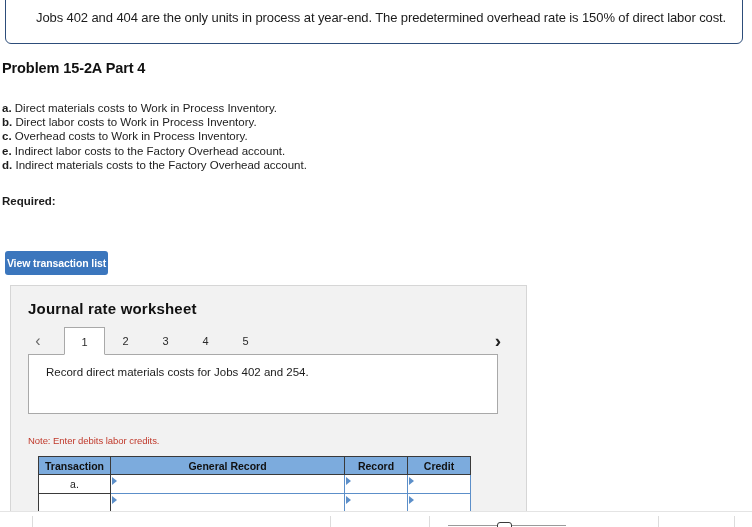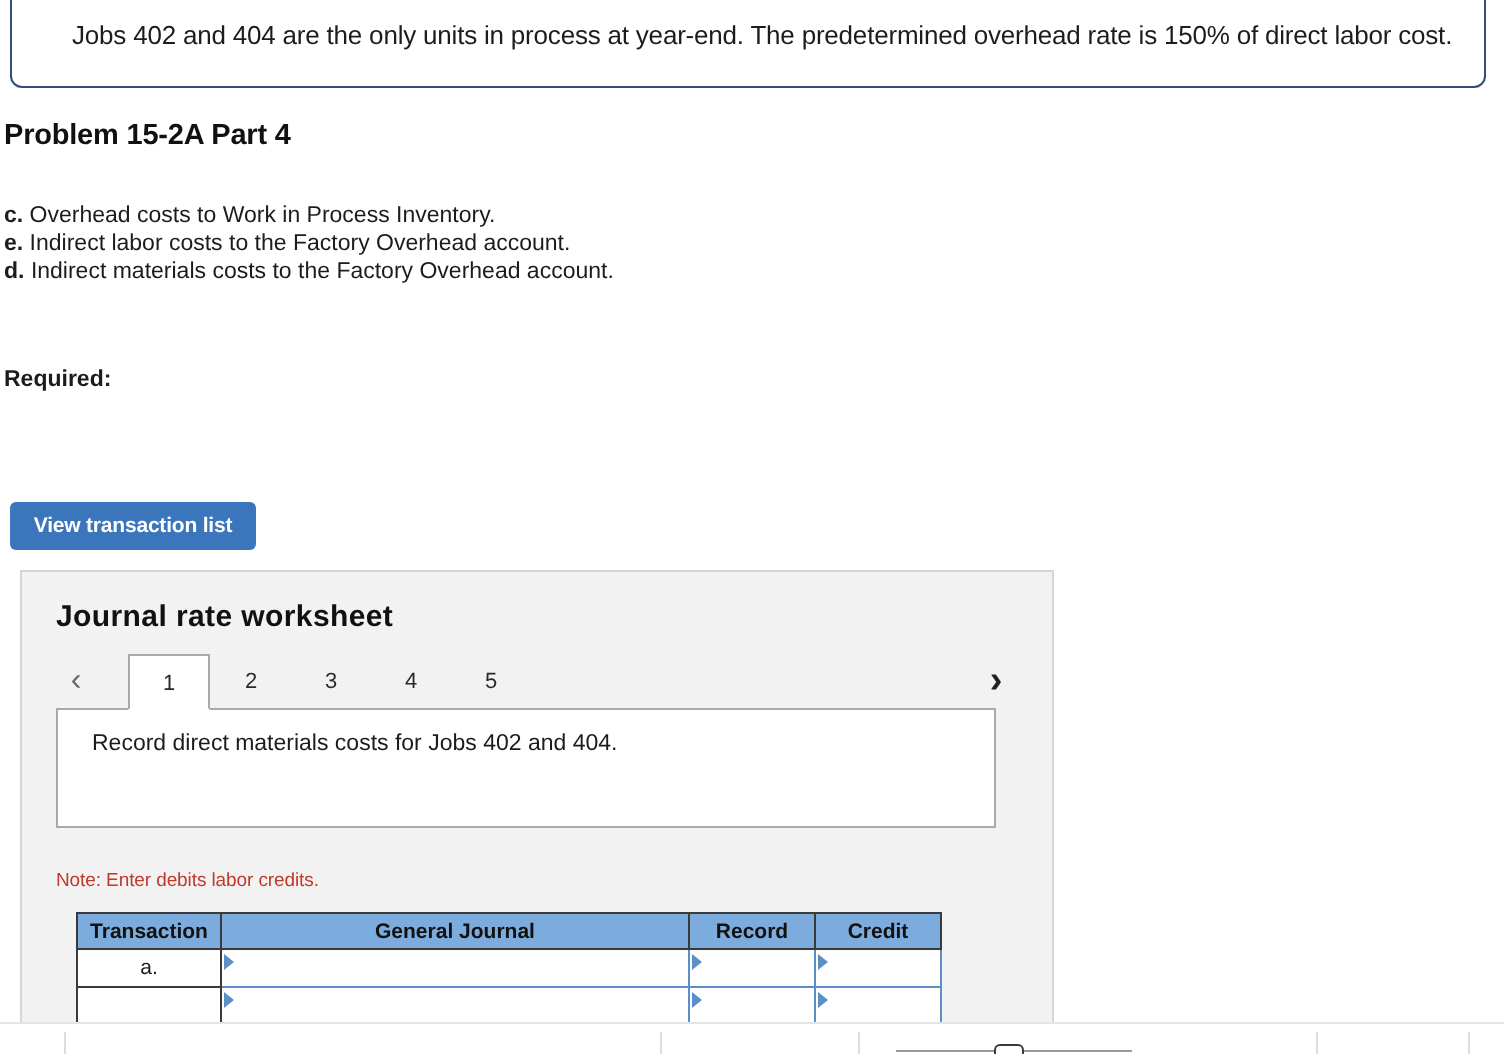--- a/index.html
+++ b/index.html
@@ -63,34 +63,34 @@
     line-height: 14.2px;
     color: #1c1c1c;
   }
   .cost-list .row { white-space: nowrap; }
   .cost-list .lbl { font-weight: bold; }
 
   
   .required-block {
     position: absolute;
     left: 2px;
-    top: 183px;
+    top: 194px;
     font-size: 11.5px;
     line-height: 15px;
     color: #1c1c1c;
   }
   .required-block .req-head { font-weight: bold; }
   .required-block .req-num { font-weight: bold; }
 
   
   .view-btn {
     position: absolute;
     left: 5px;
     top: 251px;
-    width: 123px;
+    width: 103px;
     height: 24px;
     background: #3b76bd;
     border: none;
     border-radius: 3px;
     color: #ffffff;
     font-size: 10.5px;
     font-weight: bold;
     font-family: "Liberation Sans", sans-serif;
     cursor: pointer;
     letter-spacing: -0.1px;
@@ -283,20 +283,28 @@
 <div id="page">
 
   <div class="info-box">
     <div class="info-text">Jobs 402 and 404 are the only units in process at year-end. The predetermined overhead rate is 150% of direct labor cost.</div>
   </div>
 
   <div class="problem-title">Problem 15-2A Part 4</div>
 
   <div class="cost-list">
     <div class="row">
+      <span class="lbl">a.</span>
+      <span>Direct materials costs to Work in Process Inventory.</span>
+    </div>
+    <div class="row">
+      <span class="lbl">b.</span>
+      <span>Direct labor costs to Work in Process Inventory.</span>
+    </div>
+    <div class="row">
       <span class="lbl">c.</span>
       <span>Overhead costs to Work in Process Inventory.</span>
     </div>
     <div class="row">
       <span class="lbl">e.</span>
       <span>Indirect labor costs to the Factory Overhead account.</span>
     </div>
     <div class="row">
       <span class="lbl">d.</span>
       <span>Indirect materials costs to the Factory Overhead account.</span>
@@ -317,36 +325,36 @@
       <div class="tab-arrow prev">‹</div>
       <div class="tab active" style="left:53px;">1</div>
       <div class="tab" style="left:94px;">2</div>
       <div class="tab" style="left:134px;">3</div>
       <div class="tab" style="left:174px;">4</div>
       <div class="tab" style="left:214px;">5</div>
       <div class="tab-arrow next">›</div>
     </div>
 
     <div class="desc-box">
-      <div class="desc-text">Record direct materials costs for Jobs 402 and 404.</div>
+      <div class="desc-text">Record direct materials costs for Jobs 402 and 254.</div>
     </div>
 
     <div class="note-text">Note: Enter debits labor credits.</div>
 
     <table class="jtable">
       <colgroup>
         <col class="col-trans">
           <col class="col-gj">
           <col class="col-deb">
           <col class="col-cred">
       </colgroup>
       <thead>
         <tr>
           <th>Transaction</th>
-          <th>General Journal</th>
+          <th>General Record</th>
           <th>Record</th>
           <th>Credit</th>
         </tr>
       </thead>
       <tbody>
         <tr>
           <td>a.</td>
           <td class="cell-input"></td>
           <td class="cell-input"></td>
           <td class="cell-input"></td>

